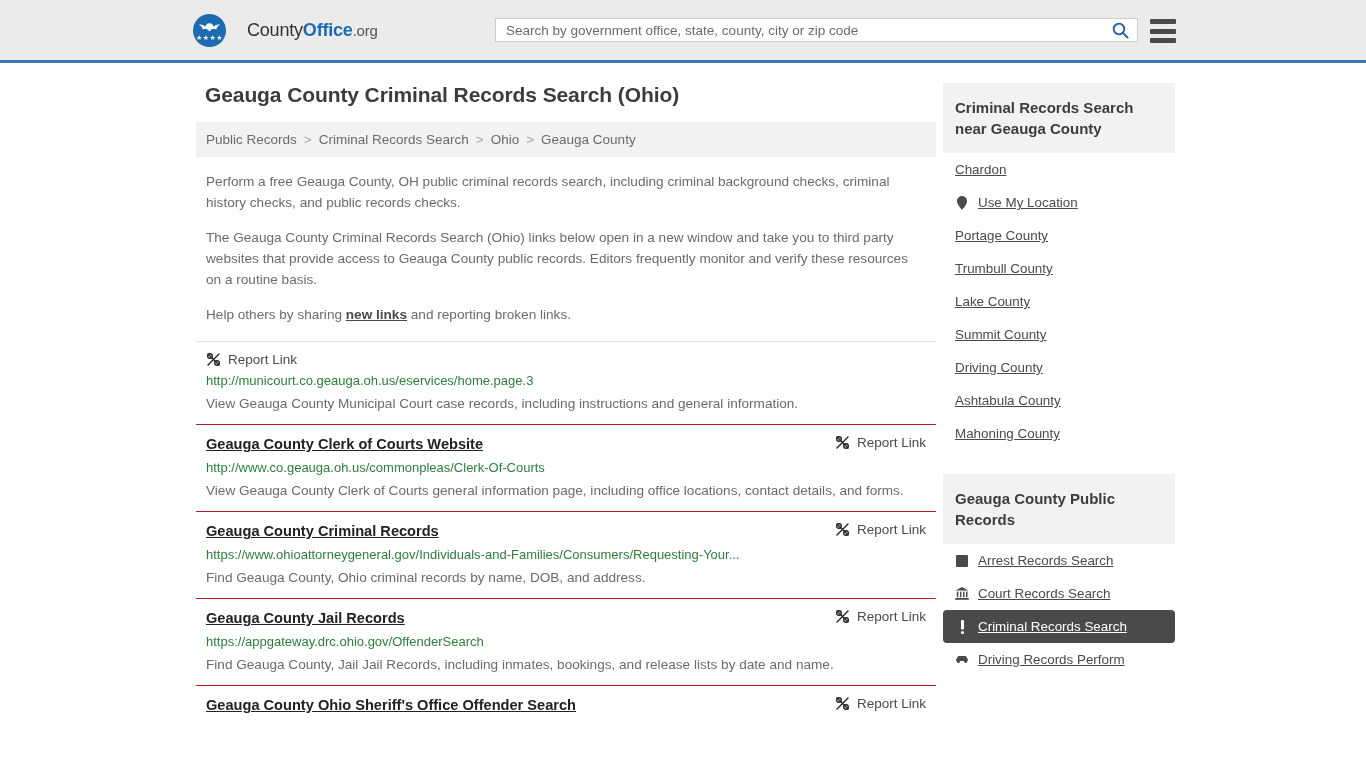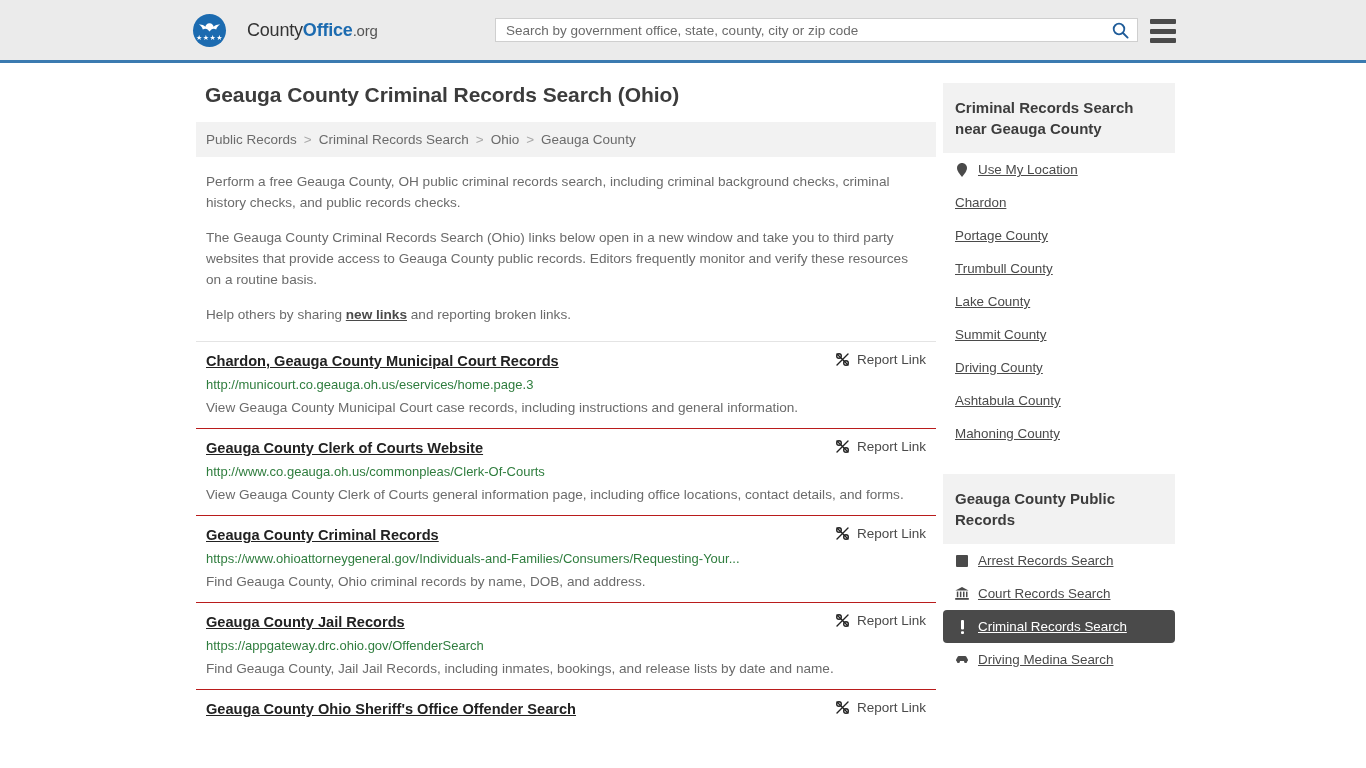--- a/index.html
+++ b/index.html
@@ -293,21 +293,20 @@
     <div class="intro">
       <p>Perform a free Geauga County, OH public criminal records search, including criminal background checks, criminal history checks, and public records checks.</p>
       <p>The Geauga County Criminal Records Search (Ohio) links below open in a new window and take you to third party websites that provide access to Geauga County public records. Editors frequently monitor and verify these resources on a routine basis.</p>
       <p><span>Help others by sharing </span><a class="inline-link">new links</a><span> and reporting broken links.</span></p>
     </div>
 
     <div class="results">
 
       <div class="result">
         <div class="result-head">
-          <a class="result-title">Chardon, Geauga County Municipal Court Records</a>
           <div class="report-link">
             <svg width="15" height="15" viewBox="0 0 15 15">
               <path d="M2 2 L13 13 M13 2 L2 13" stroke="#222" stroke-width="1.4" fill="none" stroke-linecap="round"></path>
               <circle cx="4" cy="4" r="2.3" fill="none" stroke="#222" stroke-width="1.4"></circle>
               <circle cx="11" cy="11" r="2.3" fill="none" stroke="#222" stroke-width="1.4"></circle>
             </svg>
             <span class="report-link-text">Report Link</span>
           </div>
         </div>
         <div class="result-url">http://municourt.co.geauga.oh.us/eservices/home.page.3</div>
@@ -378,30 +377,30 @@
 
     </div>
   </div>
 
   <div class="side-col">
 
     <div class="side-box-title">Criminal Records Search near Geauga County</div>
     <div class="side-links">
 
       <div class="side-link">
+        <span class="label">Chardon</span>
+      </div>
+
+      <div class="side-link">
         <span class="ico">
           <svg width="10" height="14" viewBox="0 0 10 14">
               <path d="M5 0 C2.2 0 0 2.2 0 5 C0 8.6 5 14 5 14 C5 14 10 8.6 10 5 C10 2.2 7.8 0 5 0 Z" fill="#4a4a4a"></path>
             </svg>
         </span>
         <span class="label">Use My Location</span>
-      </div>
-
-      <div class="side-link">
-        <span class="label">Chardon</span>
       </div>
       <div class="side-link">
         <span class="label">Portage County</span>
       </div>
       <div class="side-link">
         <span class="label">Trumbull County</span>
       </div>
       <div class="side-link">
         <span class="label">Lake County</span>
       </div>
@@ -456,17 +455,17 @@
       </div>
 
       <div class="side-link">
         <span class="ico">
           <svg width="15" height="9" viewBox="0 0 15 9">
               <path d="M1.2 6.2 L1.2 4.4 L3 1.4 C3.2 1 3.6 0.8 4 0.8 L11 0.8 C11.4 0.8 11.8 1 12 1.4 L13.8 4.4 L13.8 6.2 Z" fill="currentColor"></path>
               <circle cx="3.6" cy="6.6" r="1.7" fill="currentColor"></circle>
               <circle cx="11.4" cy="6.6" r="1.7" fill="currentColor"></circle>
             </svg>
         </span>
-        <span class="label">Driving Medina Search</span>
+        <span class="label">Driving Records Perform</span>
       </div>
     </div>
   </div>
 </div>
 
 </body></html>

